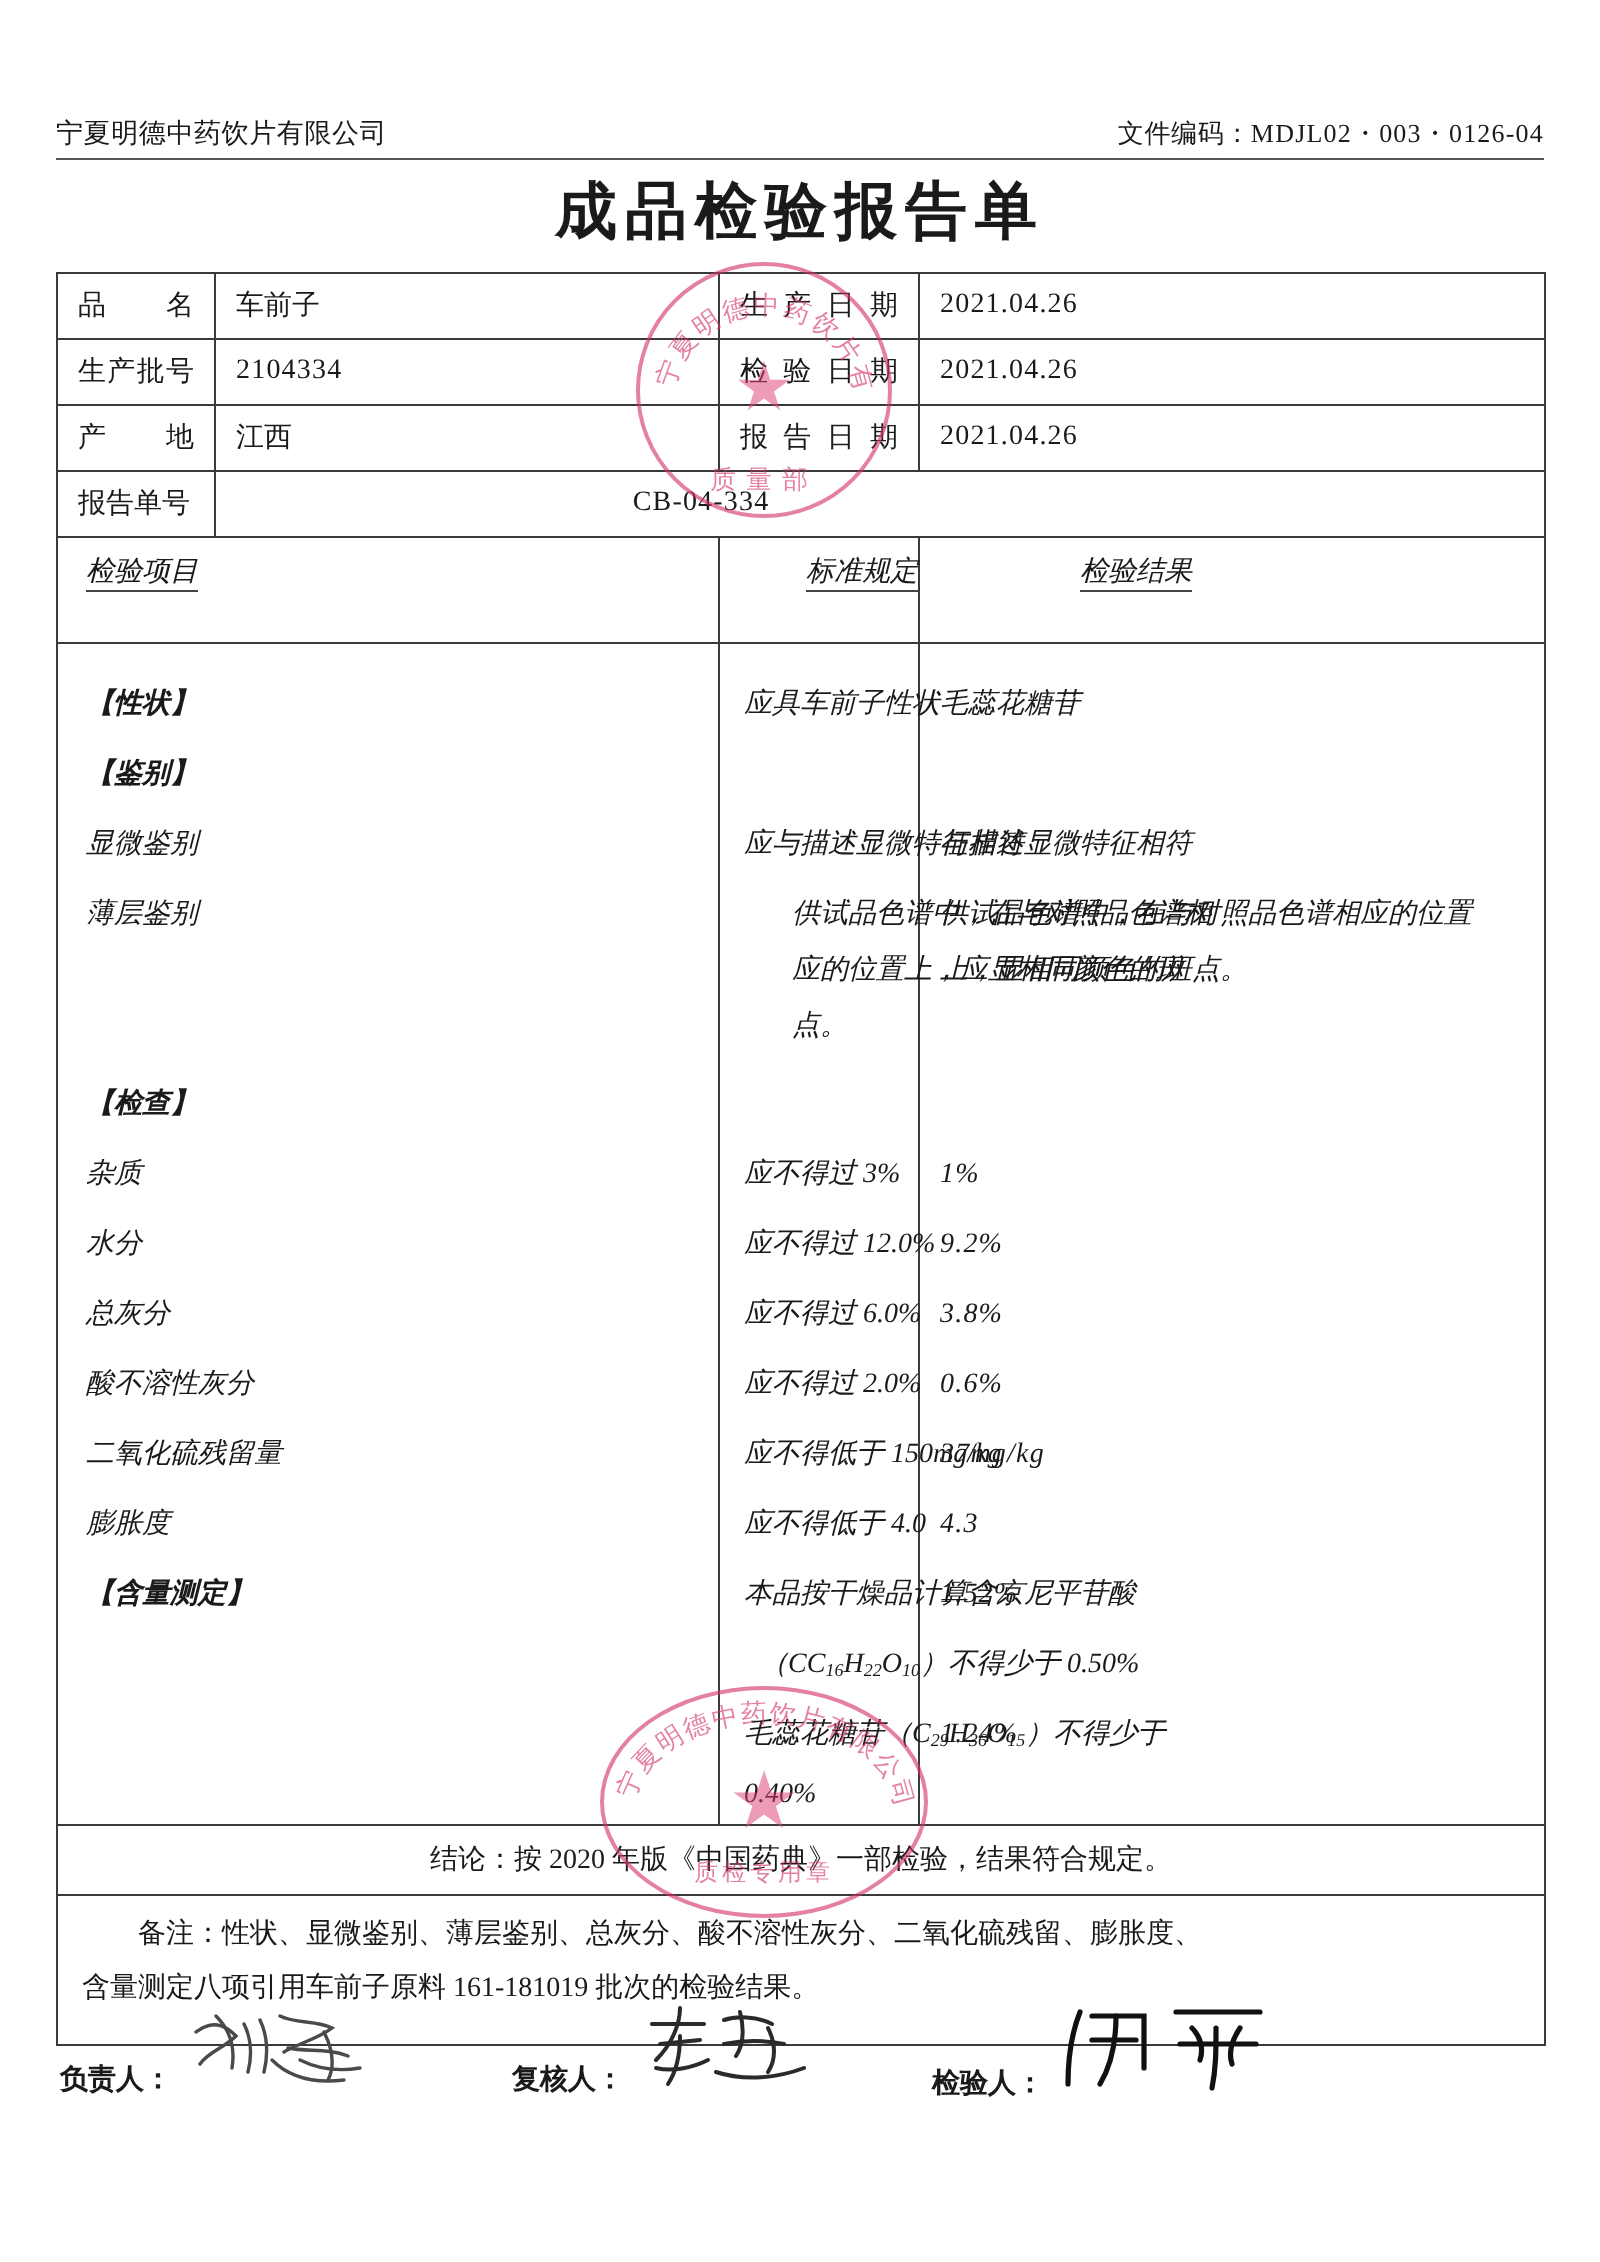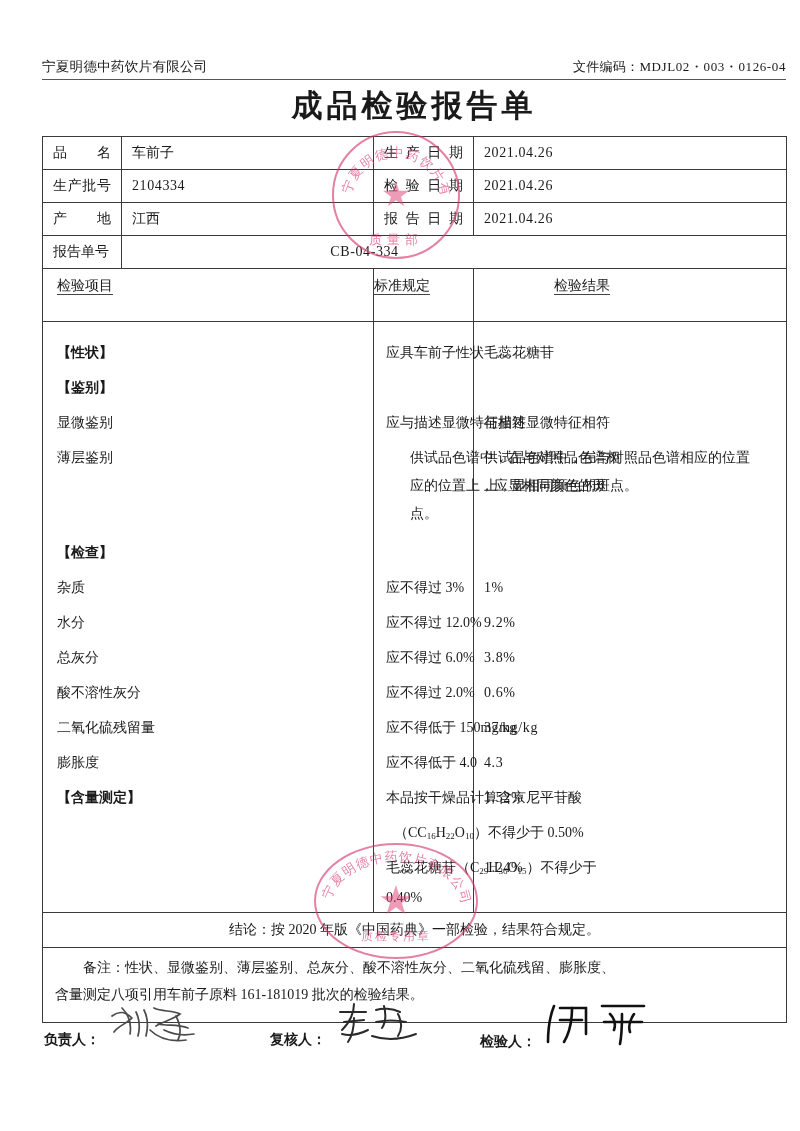--- a/index.html
+++ b/index.html
@@ -11,21 +11,21 @@
     width: 800px;
     height: 1131px;
     position: relative;
     font-family: "Liberation Serif", "DejaVu Serif", serif;
     color: #1a1a1a;
     overflow: hidden;
   }
 
   .page {
     position: absolute;
-    left: 14px; top: 0;
+    left: 0; top: 0;
     width: 676px;
     height: 1131px;
     border-radius: 14px;
   }
 
   
   .doc-header {
     position: absolute;
     left: 28px;
     top: 58px;
@@ -107,36 +107,38 @@
   .insp-head {
     height: 44px;
     text-align: center;
     vertical-align: top !important;
     padding-top: 8px !important;
   }
   .insp-head span {
     border-bottom: 1px solid #444;
     padding-bottom: 1px;
     font-size: 14px;
+    font-style: italic;
   }
   .insp-head.left {
     text-align: left;
     padding-left: 14px !important;
   }
 
   
   .insp-body {
     height: 590px;
     vertical-align: top !important;
     padding: 0 !important;
     position: relative;
   }
   .insp-col {
     position: relative;
     height: 100%;
+    font-style: italic;
   }
   .row-line {
     position: absolute;
     font-size: 14px;
     line-height: 17px;
     white-space: nowrap;
   }
   .col-item .row-line { left: 14px; }
   .col-std  .row-line { left: 12px; }
   .col-res  .row-line { left: 10px; }
@@ -277,21 +279,21 @@
         <td class="info-label"><span class="sp">报告日期</span></td>
         <td class="info-value num">2021.04.26</td>
       </tr>
       <tr>
         <td class="report-no-cell">报告单号</td>
         <td class="report-no-cell report-no-value num" colspan="3" style="text-align:left;padding-left:28%!important;">CB-04-334</td>
       </tr>
 
       <tr>
         <td class="insp-head left" colspan="2"><span>检验项目</span></td>
-        <td class="insp-head" style="text-align:left;padding-right:0!important;"><span>标准规定</span></td>
+        <td class="insp-head" style="text-align:right;padding-right:0!important;"><span>标准规定</span></td>
         <td class="insp-head" style="text-align:left;padding-left:80px!important;"><span>检验结果</span></td>
       </tr>
 
       <tr>
 
         <td class="insp-body" colspan="2">
           <div class="insp-col col-item">
             <div class="row-line bold-item" style="top:22px">【性状】</div>
             <div class="row-line bold-item" style="top:57px">【鉴别】</div>
             <div class="row-line" style="top:92px">显微鉴别</div>

